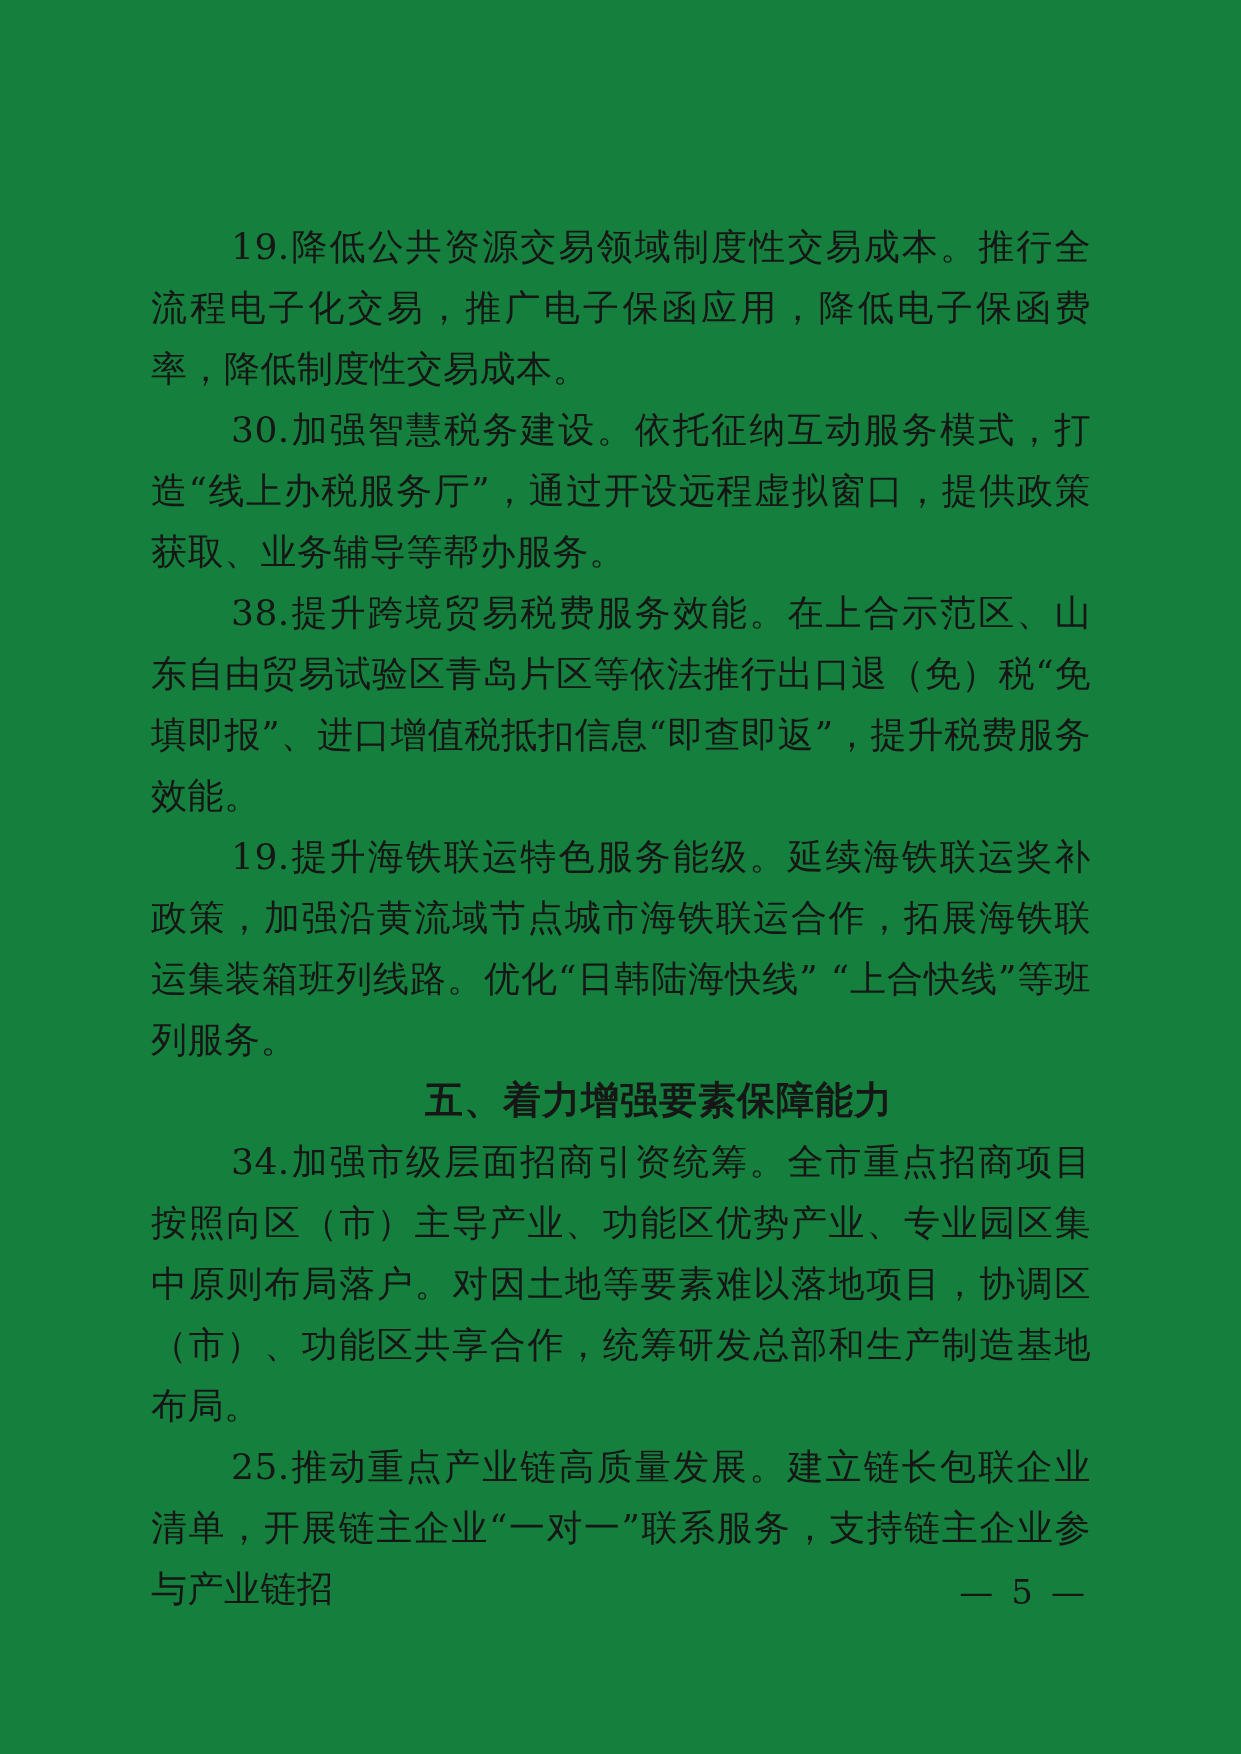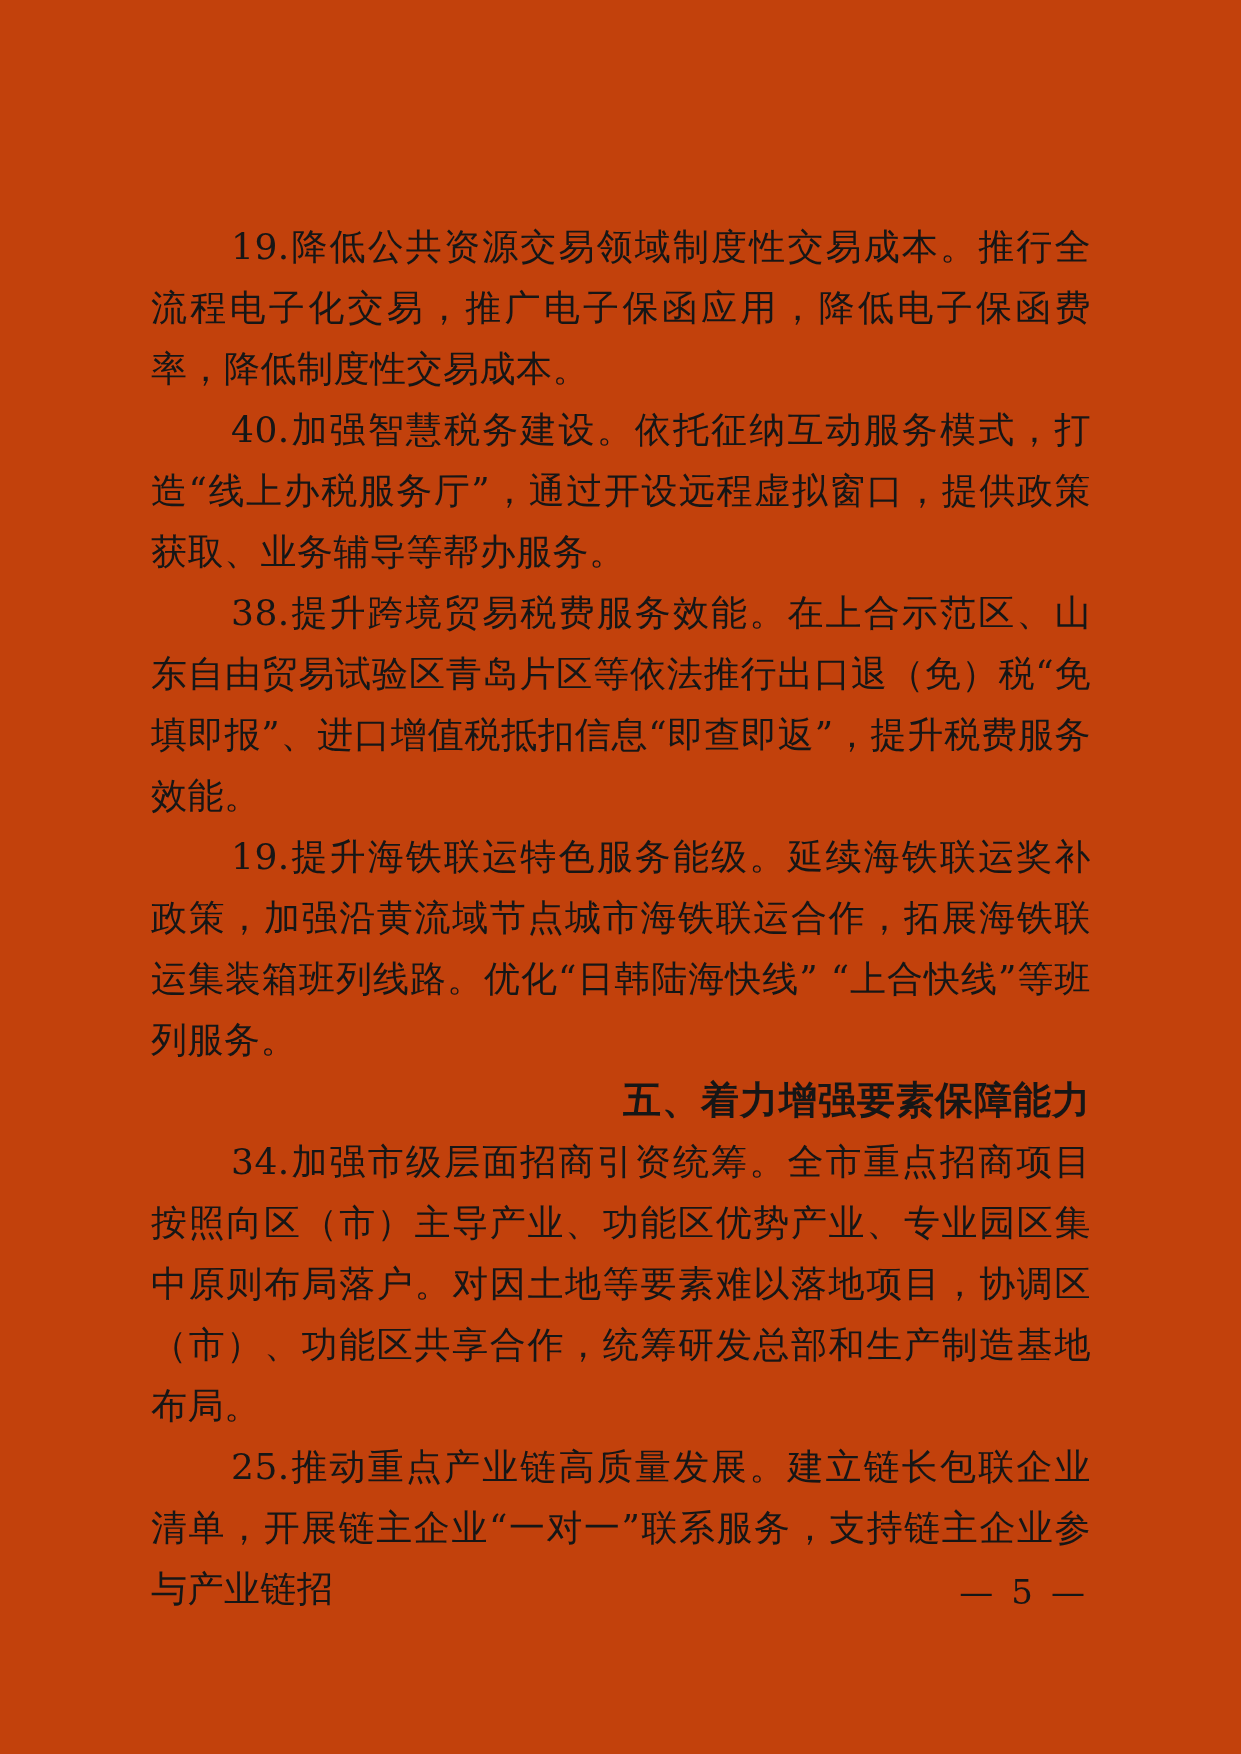--- a/index.html
+++ b/index.html
@@ -5,21 +5,21 @@
   html, body {
     margin: 0;
     padding: 0;
     background: #ffffff;
   }
   .page {
     position: relative;
     width: 1241px;
     height: 1754px;
     margin: 0 auto;
-    background: #c2410c;
+    background: #15803d;
     box-sizing: border-box;
     padding: 216px 150px 0 151px;
     color: #161616;
     overflow: hidden;
   }
   .doc-body {
     width: 100%;
   }
   .para {
     margin: 0;
@@ -30,21 +30,21 @@
     text-indent: 80px;
     letter-spacing: 0.5px;
     word-break: break-all;
   }
   .heading {
     margin: 0;
     font-family: "DejaVu Sans", "Liberation Sans", sans-serif;
     font-weight: 700;
     font-size: 38px;
     line-height: 61px;
-    text-align: right;
+    text-align: center;
     text-indent: 76px;
     letter-spacing: 1px;
   }
   .footer {
     position: absolute;
     top: 1572px;
     right: 156px;
     display: flex;
     align-items: center;
     gap: 16px;
@@ -56,21 +56,21 @@
   .footer .num {
     padding: 0 2px;
   }
 </style>
 </head>
 <body>
 
 <div class="page">
   <main class="doc-body">
     <p class="para">19.降低公共资源交易领域制度性交易成本。推行全流程电子化交易，推广电子保函应用，降低电子保函费率，降低制度性交易成本。</p>
-    <p class="para">40.加强智慧税务建设。依托征纳互动服务模式，打造“线上办税服务厅”，通过开设远程虚拟窗口，提供政策获取、业务辅导等帮办服务。</p>
+    <p class="para">30.加强智慧税务建设。依托征纳互动服务模式，打造“线上办税服务厅”，通过开设远程虚拟窗口，提供政策获取、业务辅导等帮办服务。</p>
     <p class="para">38.提升跨境贸易税费服务效能。在上合示范区、山东自由贸易试验区青岛片区等依法推行出口退（免）税“免填即报”、进口增值税抵扣信息“即查即返”，提升税费服务效能。</p>
     <p class="para">19.提升海铁联运特色服务能级。延续海铁联运奖补政策，加强沿黄流域节点城市海铁联运合作，拓展海铁联运集装箱班列线路。优化“日韩陆海快线” “上合快线”等班列服务。</p>
     <h2 class="heading">五、着力增强要素保障能力</h2>
     <p class="para">34.加强市级层面招商引资统筹。全市重点招商项目按照向区（市）主导产业、功能区优势产业、专业园区集中原则布局落户。对因土地等要素难以落地项目，协调区（市）、功能区共享合作，统筹研发总部和生产制造基地布局。</p>
     <p class="para">25.推动重点产业链高质量发展。建立链长包联企业清单，开展链主企业“一对一”联系服务，支持链主企业参与产业链招</p>
   </main>
 
   <div class="footer">
     <span class="dash">—</span>
     <span class="num">5</span>

